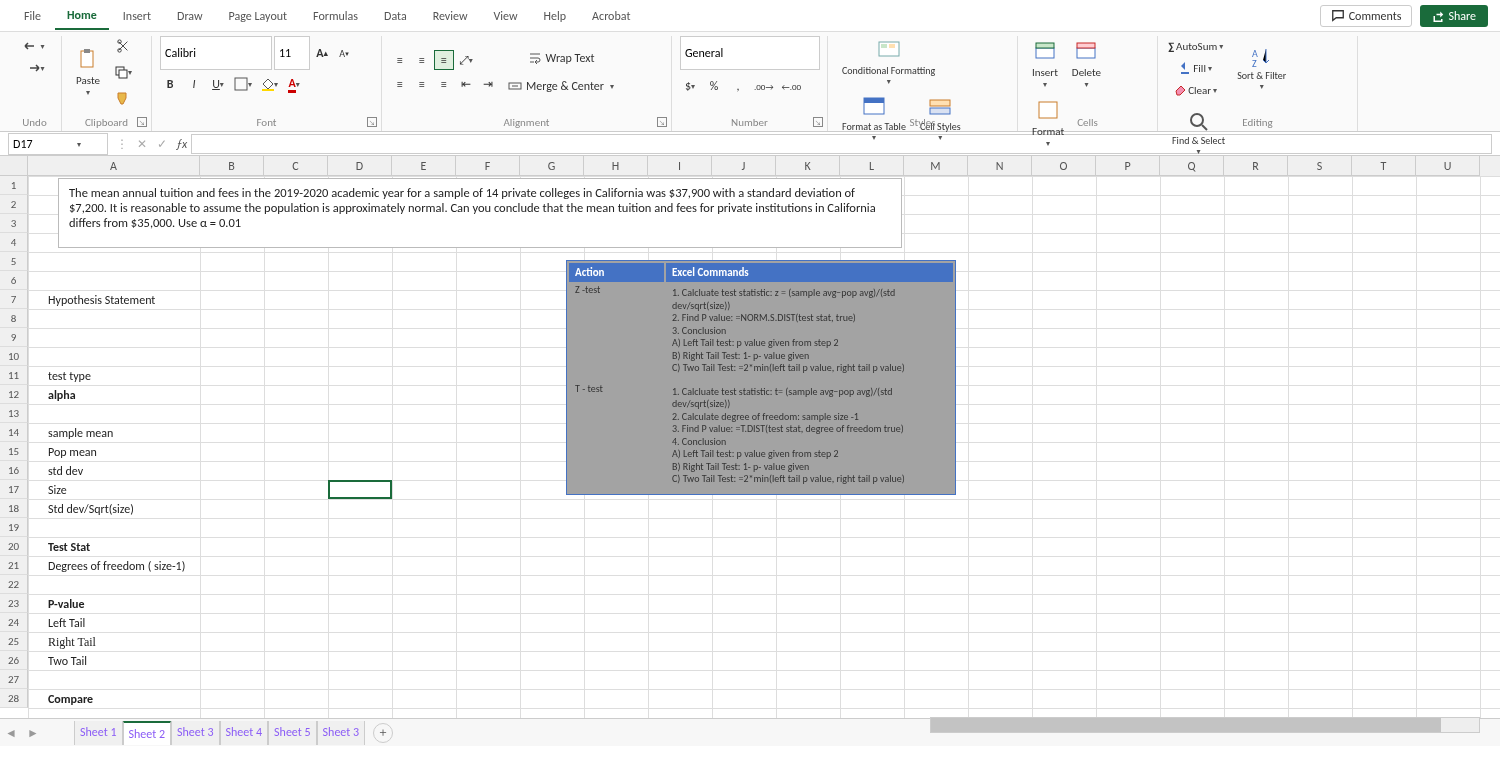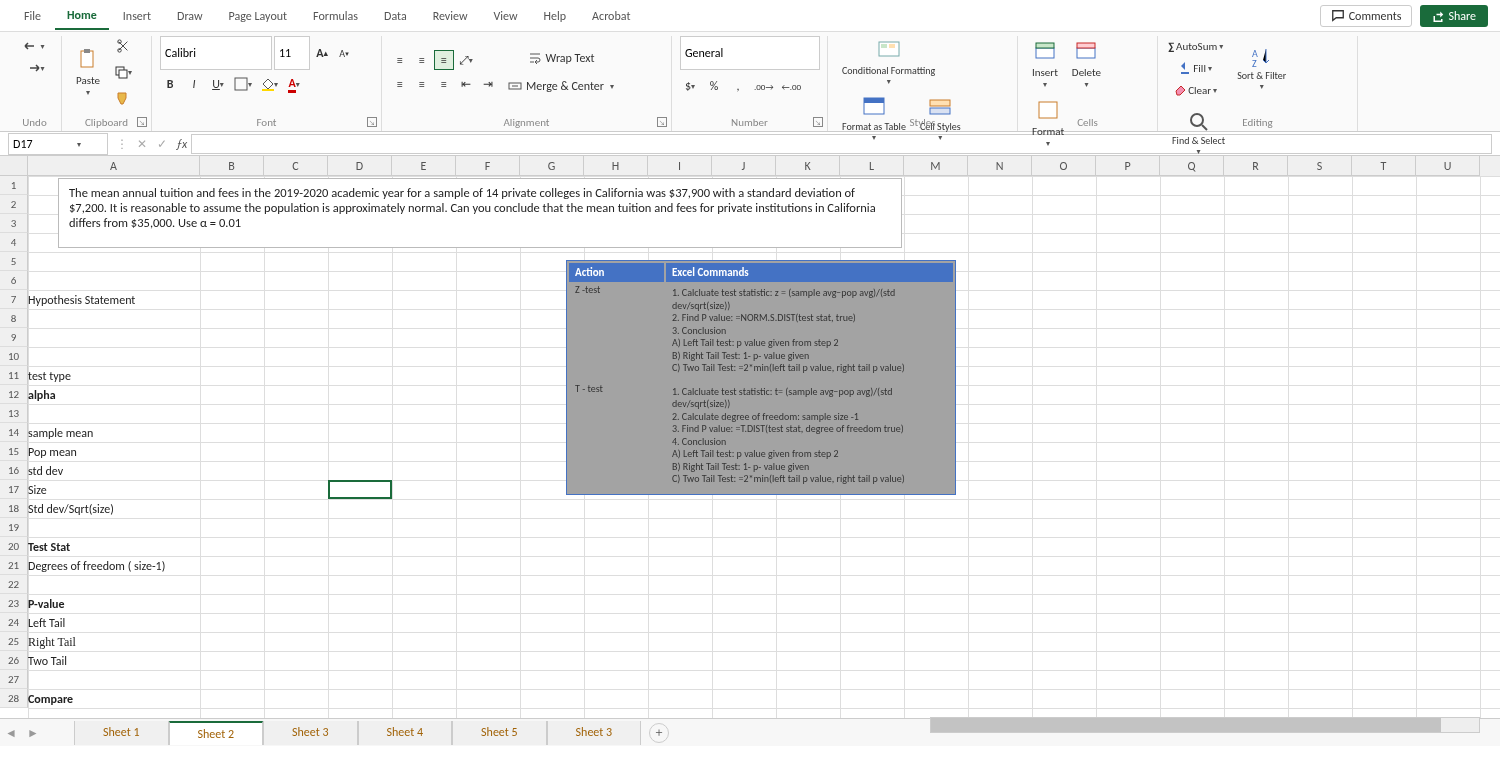--- a/index.html
+++ b/index.html
@@ -30,29 +30,29 @@
 .col-headers { display:flex; height:20px; background:#f0f0f0; }
 .corner { width:28px; border-right:1px solid #ccc; border-bottom:1px solid #ccc; background:#eee; }
 .ch { border-right:1px solid #ccc; border-bottom:1px solid #ccc; text-align:center; color:#555; font-size:12px; line-height:20px; }
 .grid-body { display:flex; height:542px; overflow:hidden; }
 .row-headers { width:28px; }
 .rh { height:19px; border-bottom:1px solid #ddd; border-right:1px solid #ccc; background:#f0f0f0; text-align:center; color:#555; font-size:11px; line-height:19px; }
 .cells { position:relative; flex:1; }
 .gridlines { position:absolute; inset:0; }
 .vline { position:absolute; top:0; bottom:0; width:1px; background:#ddd; }
 .hline { position:absolute; left:0; right:0; height:1px; background:#ddd; }
-.cell-text { position:absolute; font-size:12px; color:#222; padding:2px 0; white-space:nowrap; overflow:visible; }
+.cell-text { position:absolute; font-size:12px; color:#222; padding:2px 20px; white-space:nowrap; overflow:visible; }
 .bold { font-weight:700; }
 .textbox { position:absolute; left:30px; top:2px; width:844px; height:70px; border:1px solid #bbb; background:#fff; padding:6px 10px; font-size:12.5px; color:#222; }
 .instr-box { position:absolute; border:1px solid #4472C4; background:#a3a3a3; font-size:10px; }
 .instr-box th { background:#4472C4; color:#fff; font-weight:700; padding:3px 6px; text-align:left; font-size:11px; }
 .instr-box td { padding:0 6px; vertical-align:top; color:#333; font-size:10px; line-height:1.25; }
 .sheet-tabs { height:28px; border-top:1px solid #ccc; background:#f7f7f7; display:flex; align-items:center; }
 .nav-arrow { width:18px; height:18px; display:flex; align-items:center; justify-content:center; color:#999; margin:0 2px; }
-.stab { padding:4px 28px; border:1px solid #ccc; border-bottom:none; border-top:none; color:#a16207; font-size:12px; background:#f0f0f0; }
+.stab { padding:4px 5px; border:1px solid #ccc; border-bottom:none; border-top:none; color:#8b5cf6; font-size:12px; background:#f0f0f0; }
 .stab.active { background:#fff; border-top:2px solid #1a6b3b; }
 .add-sheet { width:20px; height:20px; border:1px solid #ccc; border-radius:50%; display:flex; align-items:center; justify-content:center; margin-left:8px; color:#555; }
 .scroll-h { position:absolute; right:20px; bottom:0; height:16px; width:550px; background:#eee; border:1px solid #ccc; }
 .scroll-thumb { position:absolute; left:0; top:0; height:14px; width:510px; background:#c3c3c3; }
 svg { display:block; }
 </style>
 </head>
 <body>
 
 <div class="tab-menu">

